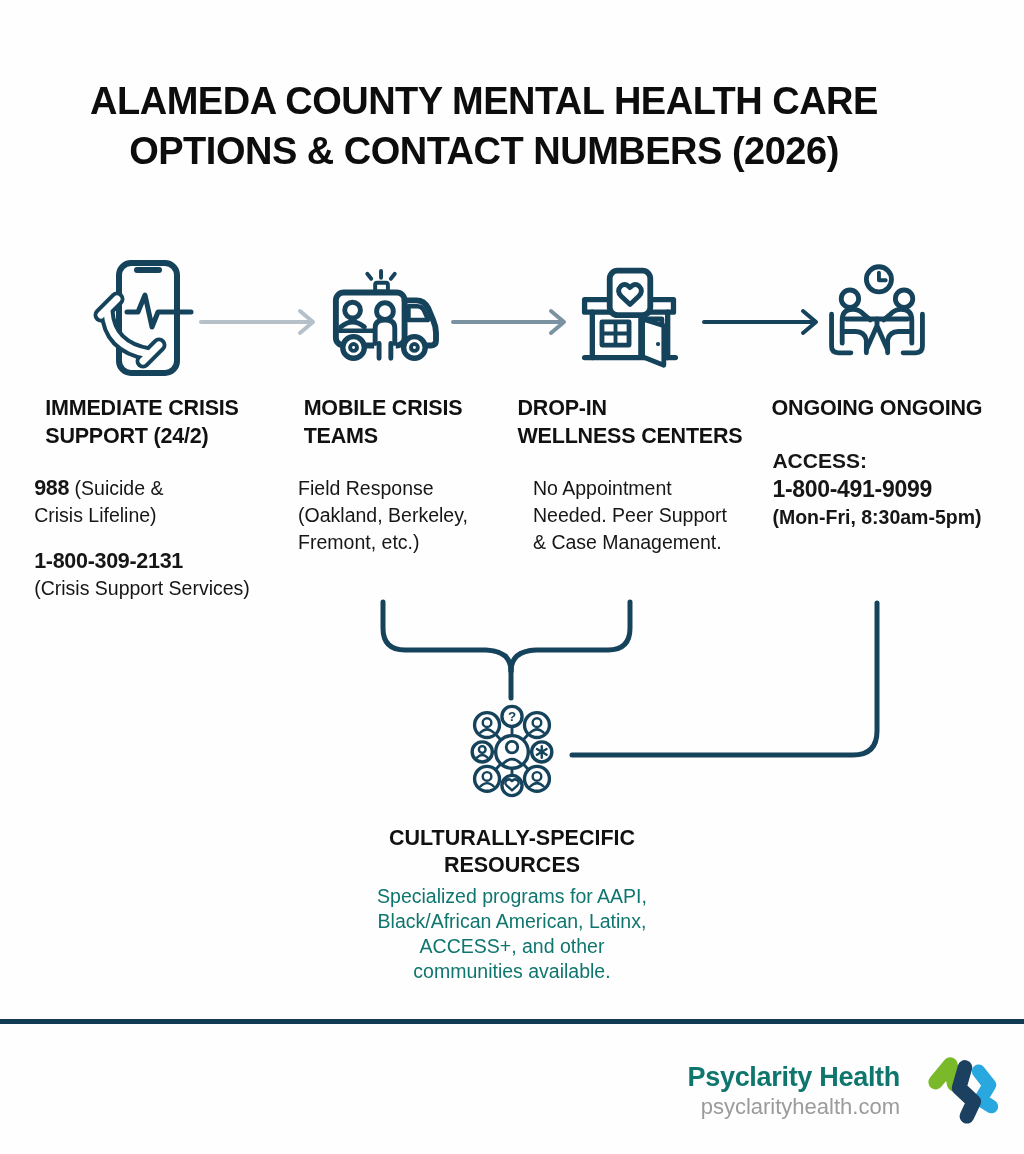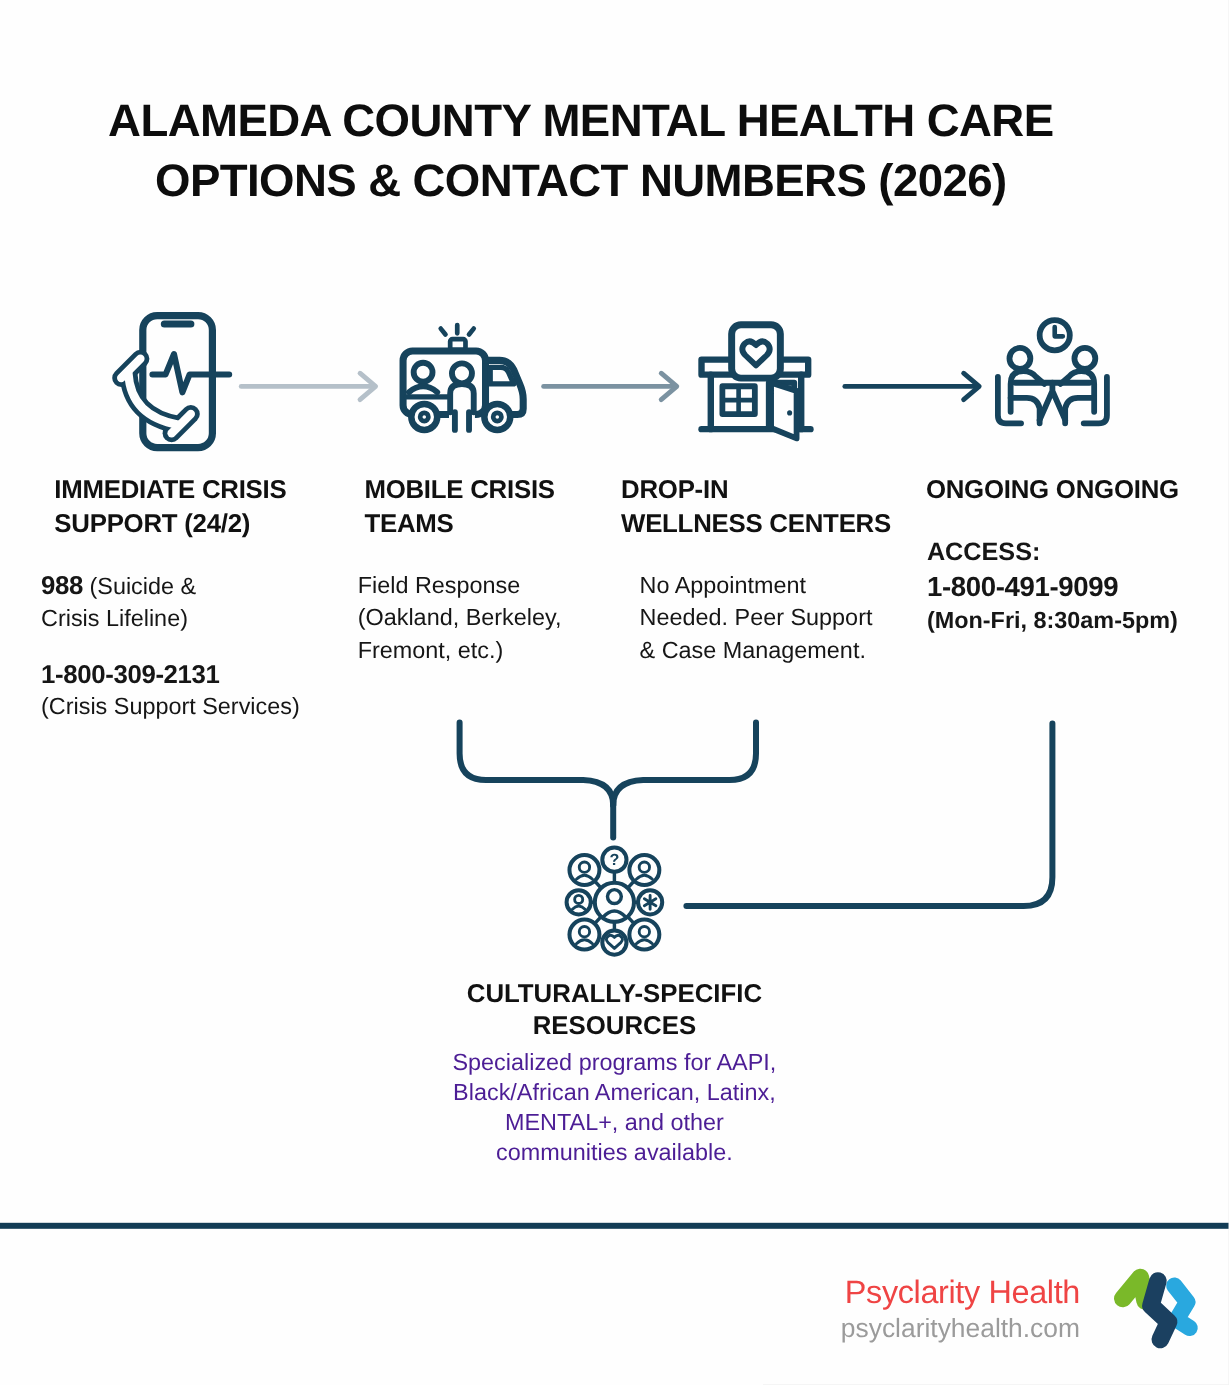--- a/index.html
+++ b/index.html
@@ -34,29 +34,29 @@
   .num { font-size:21.5px; font-weight:bold; letter-spacing:-0.3px;margin-top:17px; }
   .p2 { margin-top:19px; }
   .access-label { display:block; font-size:21px; font-weight:bold; }
   .access-phone { display:block; font-size:23px; font-weight:bold; letter-spacing:-0.3px; line-height:30px; }
   .access-hours { display:block; font-size:19.5px; line-height:27px;font-weight:bold; }
 
   .central {
     position:absolute; left:362px; top:700px; width:300px;
     display:flex; flex-direction:column; align-items:center; text-align:center;
   }
-  .central-title { margin-top:10px; font-size:21.5px; line-height:27px; font-weight:bold; color:#111; }
+  .central-title { margin-top:21px; font-size:21.5px; line-height:27px; font-weight:bold; color:#111; }
   .central-title .tline { display:block; }
-  .central-body { margin-top:5px; font-size:19.5px; line-height:25px; color:#4c1d95; }
+  .central-body { margin-top:5px; font-size:19.5px; line-height:25px; color:#0f766e; }
   .central-body .tline { display:block; }
 
   .divider { position:absolute; left:0; top:1019px; width:1024px; height:5px; background:#123c55; }
 
   .footer-text { position:absolute; right:124px; top:1062px; text-align:right; }
-  .brand { font-size:27px; line-height:31px; font-weight:normal; color:#ef4444; letter-spacing:-0.3px; }
+  .brand { font-size:27px; line-height:31px; font-weight:bold; color:#0f766e; letter-spacing:-0.3px; }
   .website { font-size:22px; line-height:27px; color:#9b9b9b; }
   .logo-box { position:absolute; left:922px; top:1044px; }
 </style>
 </head>
 <body>
 
 <div class="page">
 
   <h1 class="title">
     <span class="tline">ALAMEDA COUNTY MENTAL HEALTH CARE</span>
@@ -239,21 +239,21 @@
         <path d="M50 94 l-5.5 -5 q-3 -3 0 -5.5 q2.8 -2.2 5.5 1 q2.7 -3.2 5.5 -1 q3 2.5 0 5.5 z" stroke-width="2.5"></path>
       </svg>
     </div>
     <h3 class="central-title">
       <span class="tline">CULTURALLY-SPECIFIC</span>
       <span class="tline">RESOURCES</span>
     </h3>
     <div class="central-body">
       <span class="tline">Specialized programs for AAPI,</span>
       <span class="tline">Black/African American, Latinx,</span>
-      <span class="tline">MENTAL+, and other</span>
+      <span class="tline">ACCESS+, and other</span>
       <span class="tline">communities available.</span>
     </div>
   </div>
 
   <div class="divider"></div>
 
   <div class="footer-text">
     <div class="brand">Psyclarity Health</div>
     <div class="website">psyclarityhealth.com</div>
   </div>

